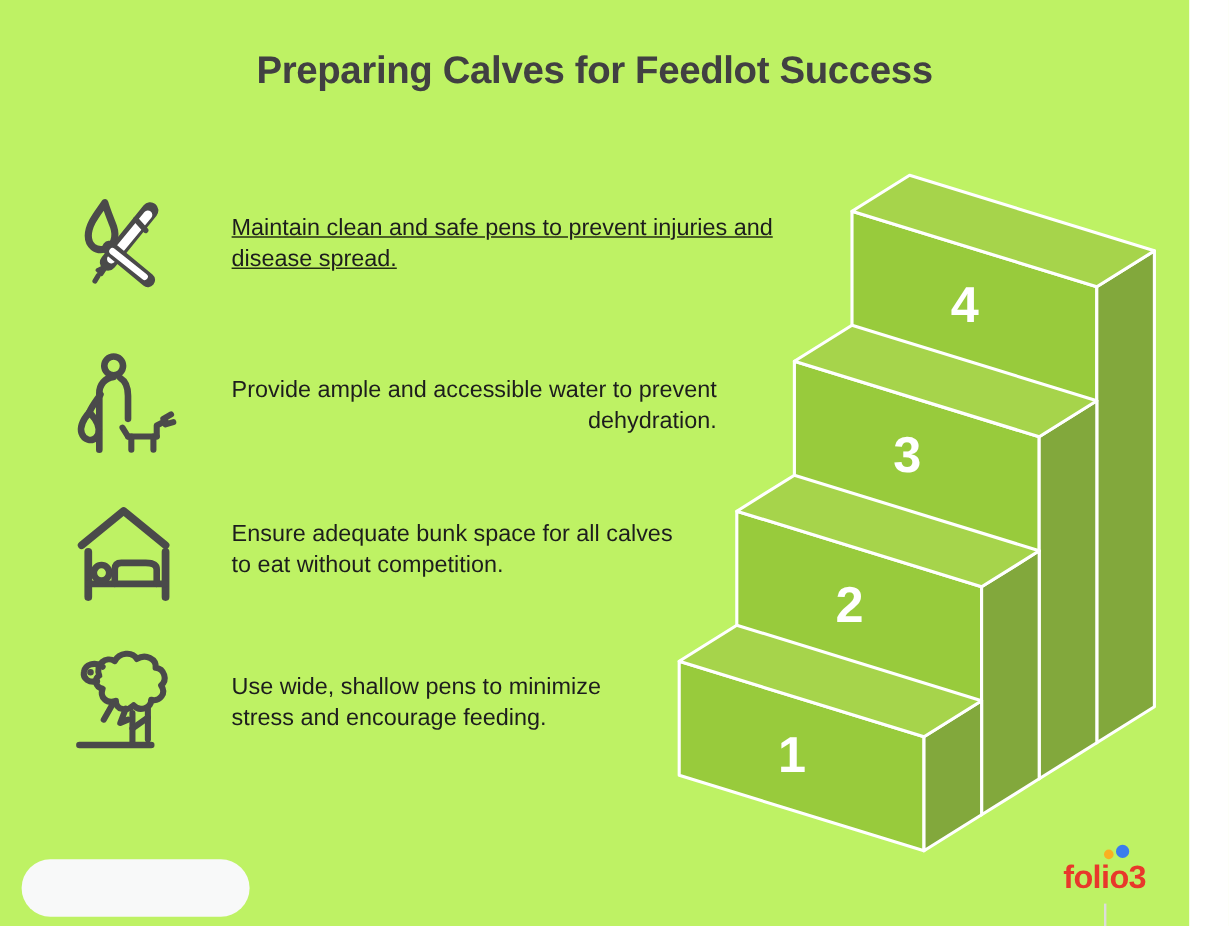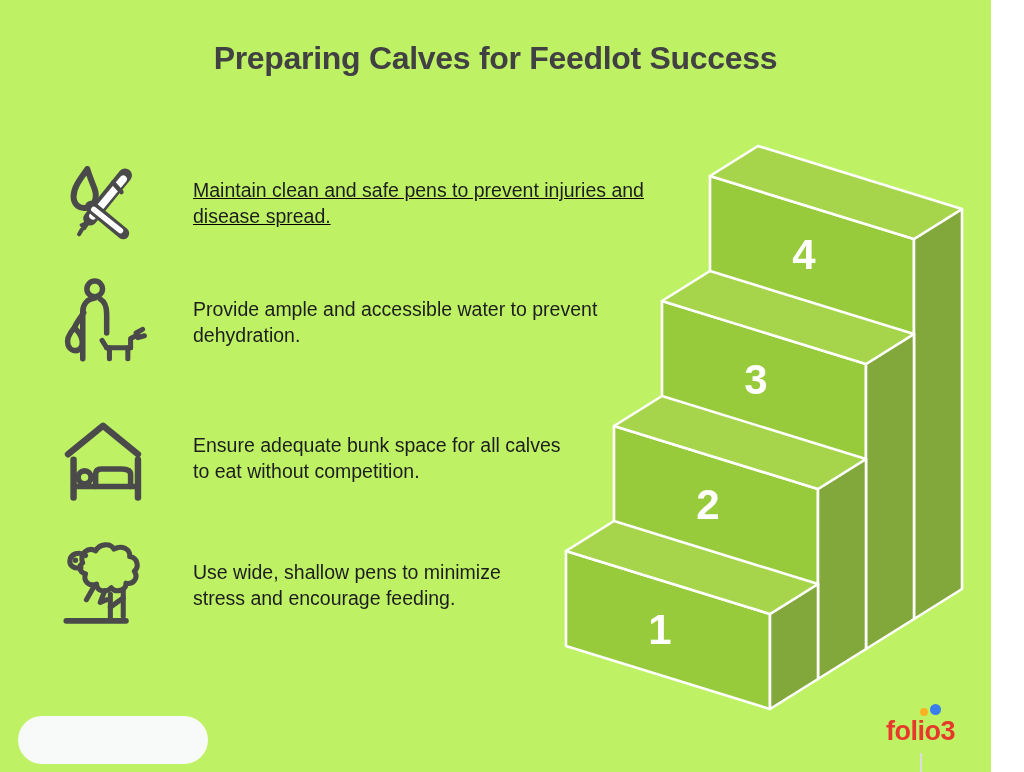--- a/index.html
+++ b/index.html
@@ -55,21 +55,21 @@
           <line x1="27" y1="79" x2="24" y2="84" stroke-width="4.5"></line>
           <line x1="37" y1="54" x2="72" y2="83" stroke-width="13"></line>
           <line x1="40" y1="57" x2="69" y2="80" stroke="#ffffff" stroke-width="6"></line>
         </g>
       </svg>
     </div>
     <p>Maintain clean and safe pens to prevent injuries and
 disease spread.</p>
   </div>
 
-  <div class="item" style="top:272px;">
+  <div class="item" style="top:288px;text-align:right;">
     <div class="icon-box">
       <svg class="icon-svg" viewBox="0 0 100 100">
         <g fill="none" stroke-linecap="round" stroke-linejoin="round" stroke-width="6" stroke="#4a4a4a">
           <circle cx="41" cy="14" r="8.5"></circle>
           <path d="M41,24 C33,25 28,31 28,39 L28,90"></path>
           <path d="M47,25 C52,28 54,34 54,41 L54,62"></path>
           <path d="M29,40 C25,46 21,51 19,56"></path>
           <path d="M19,56 C13,63 10,69 12,75 C14,81 21,83 25,79 C29,75 28,68 24,62 Z"></path>
           <g stroke-width="5.5">
             <path d="M54,78 L80,78"></path>

